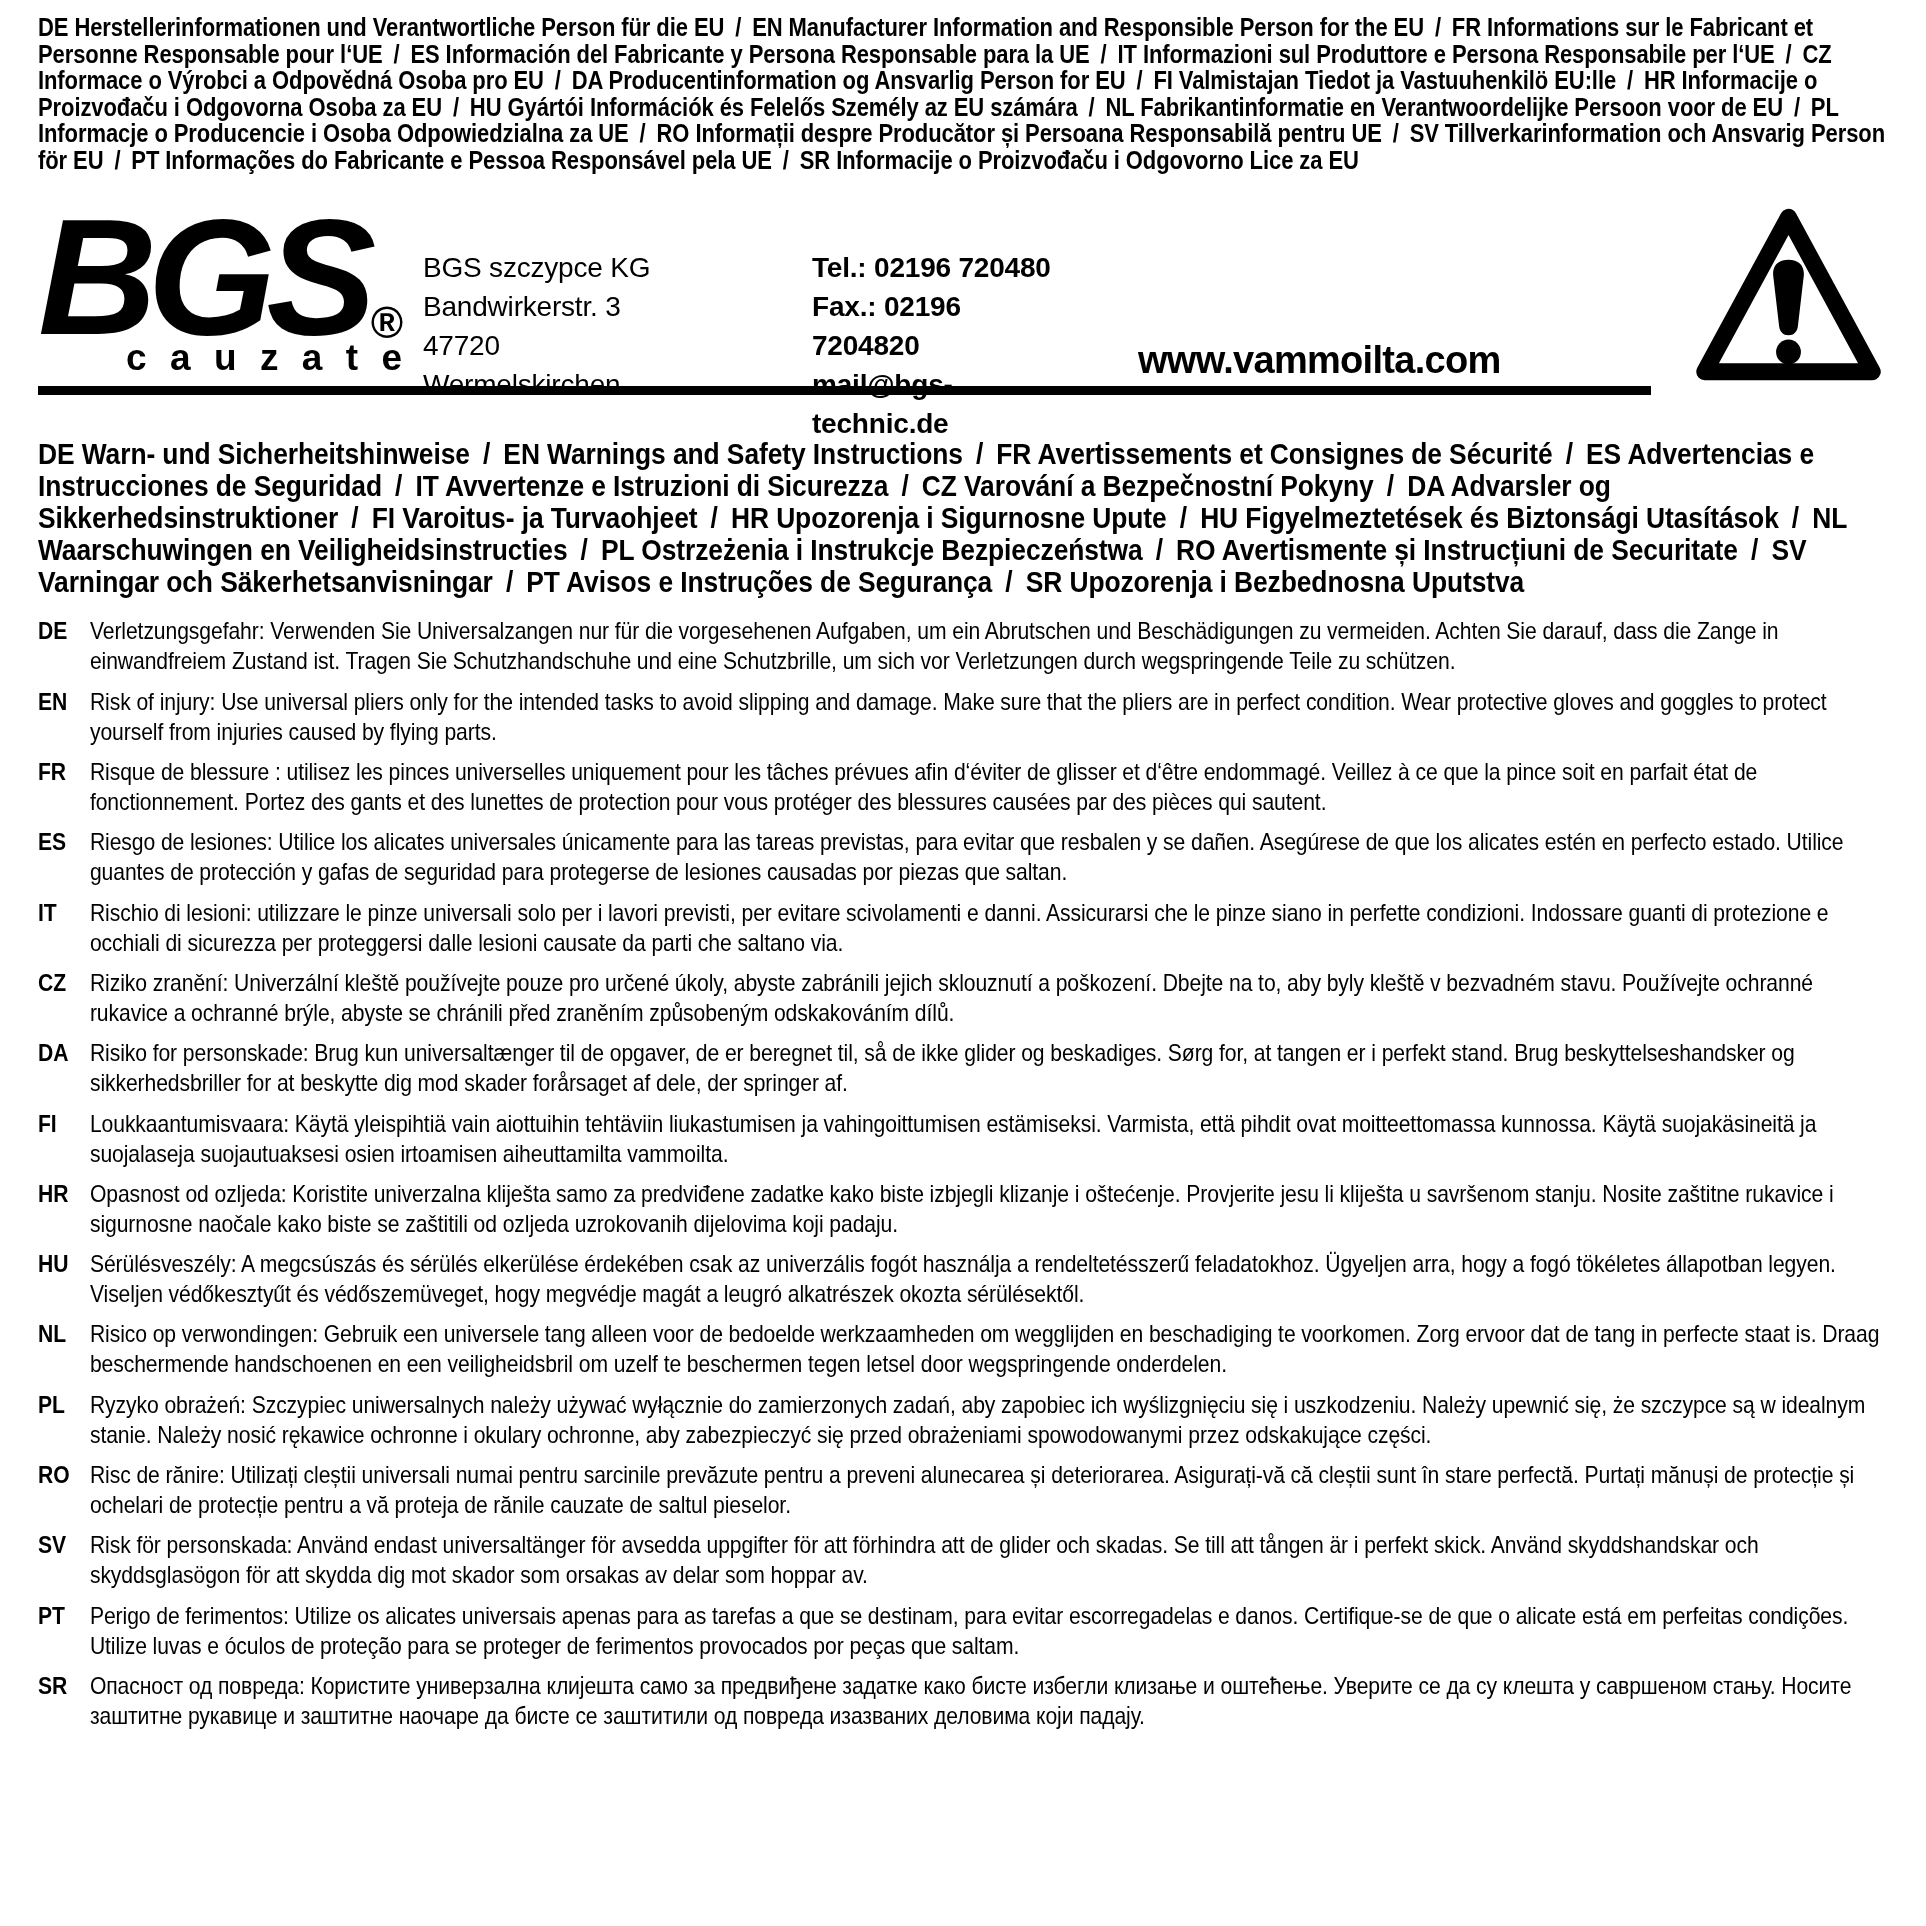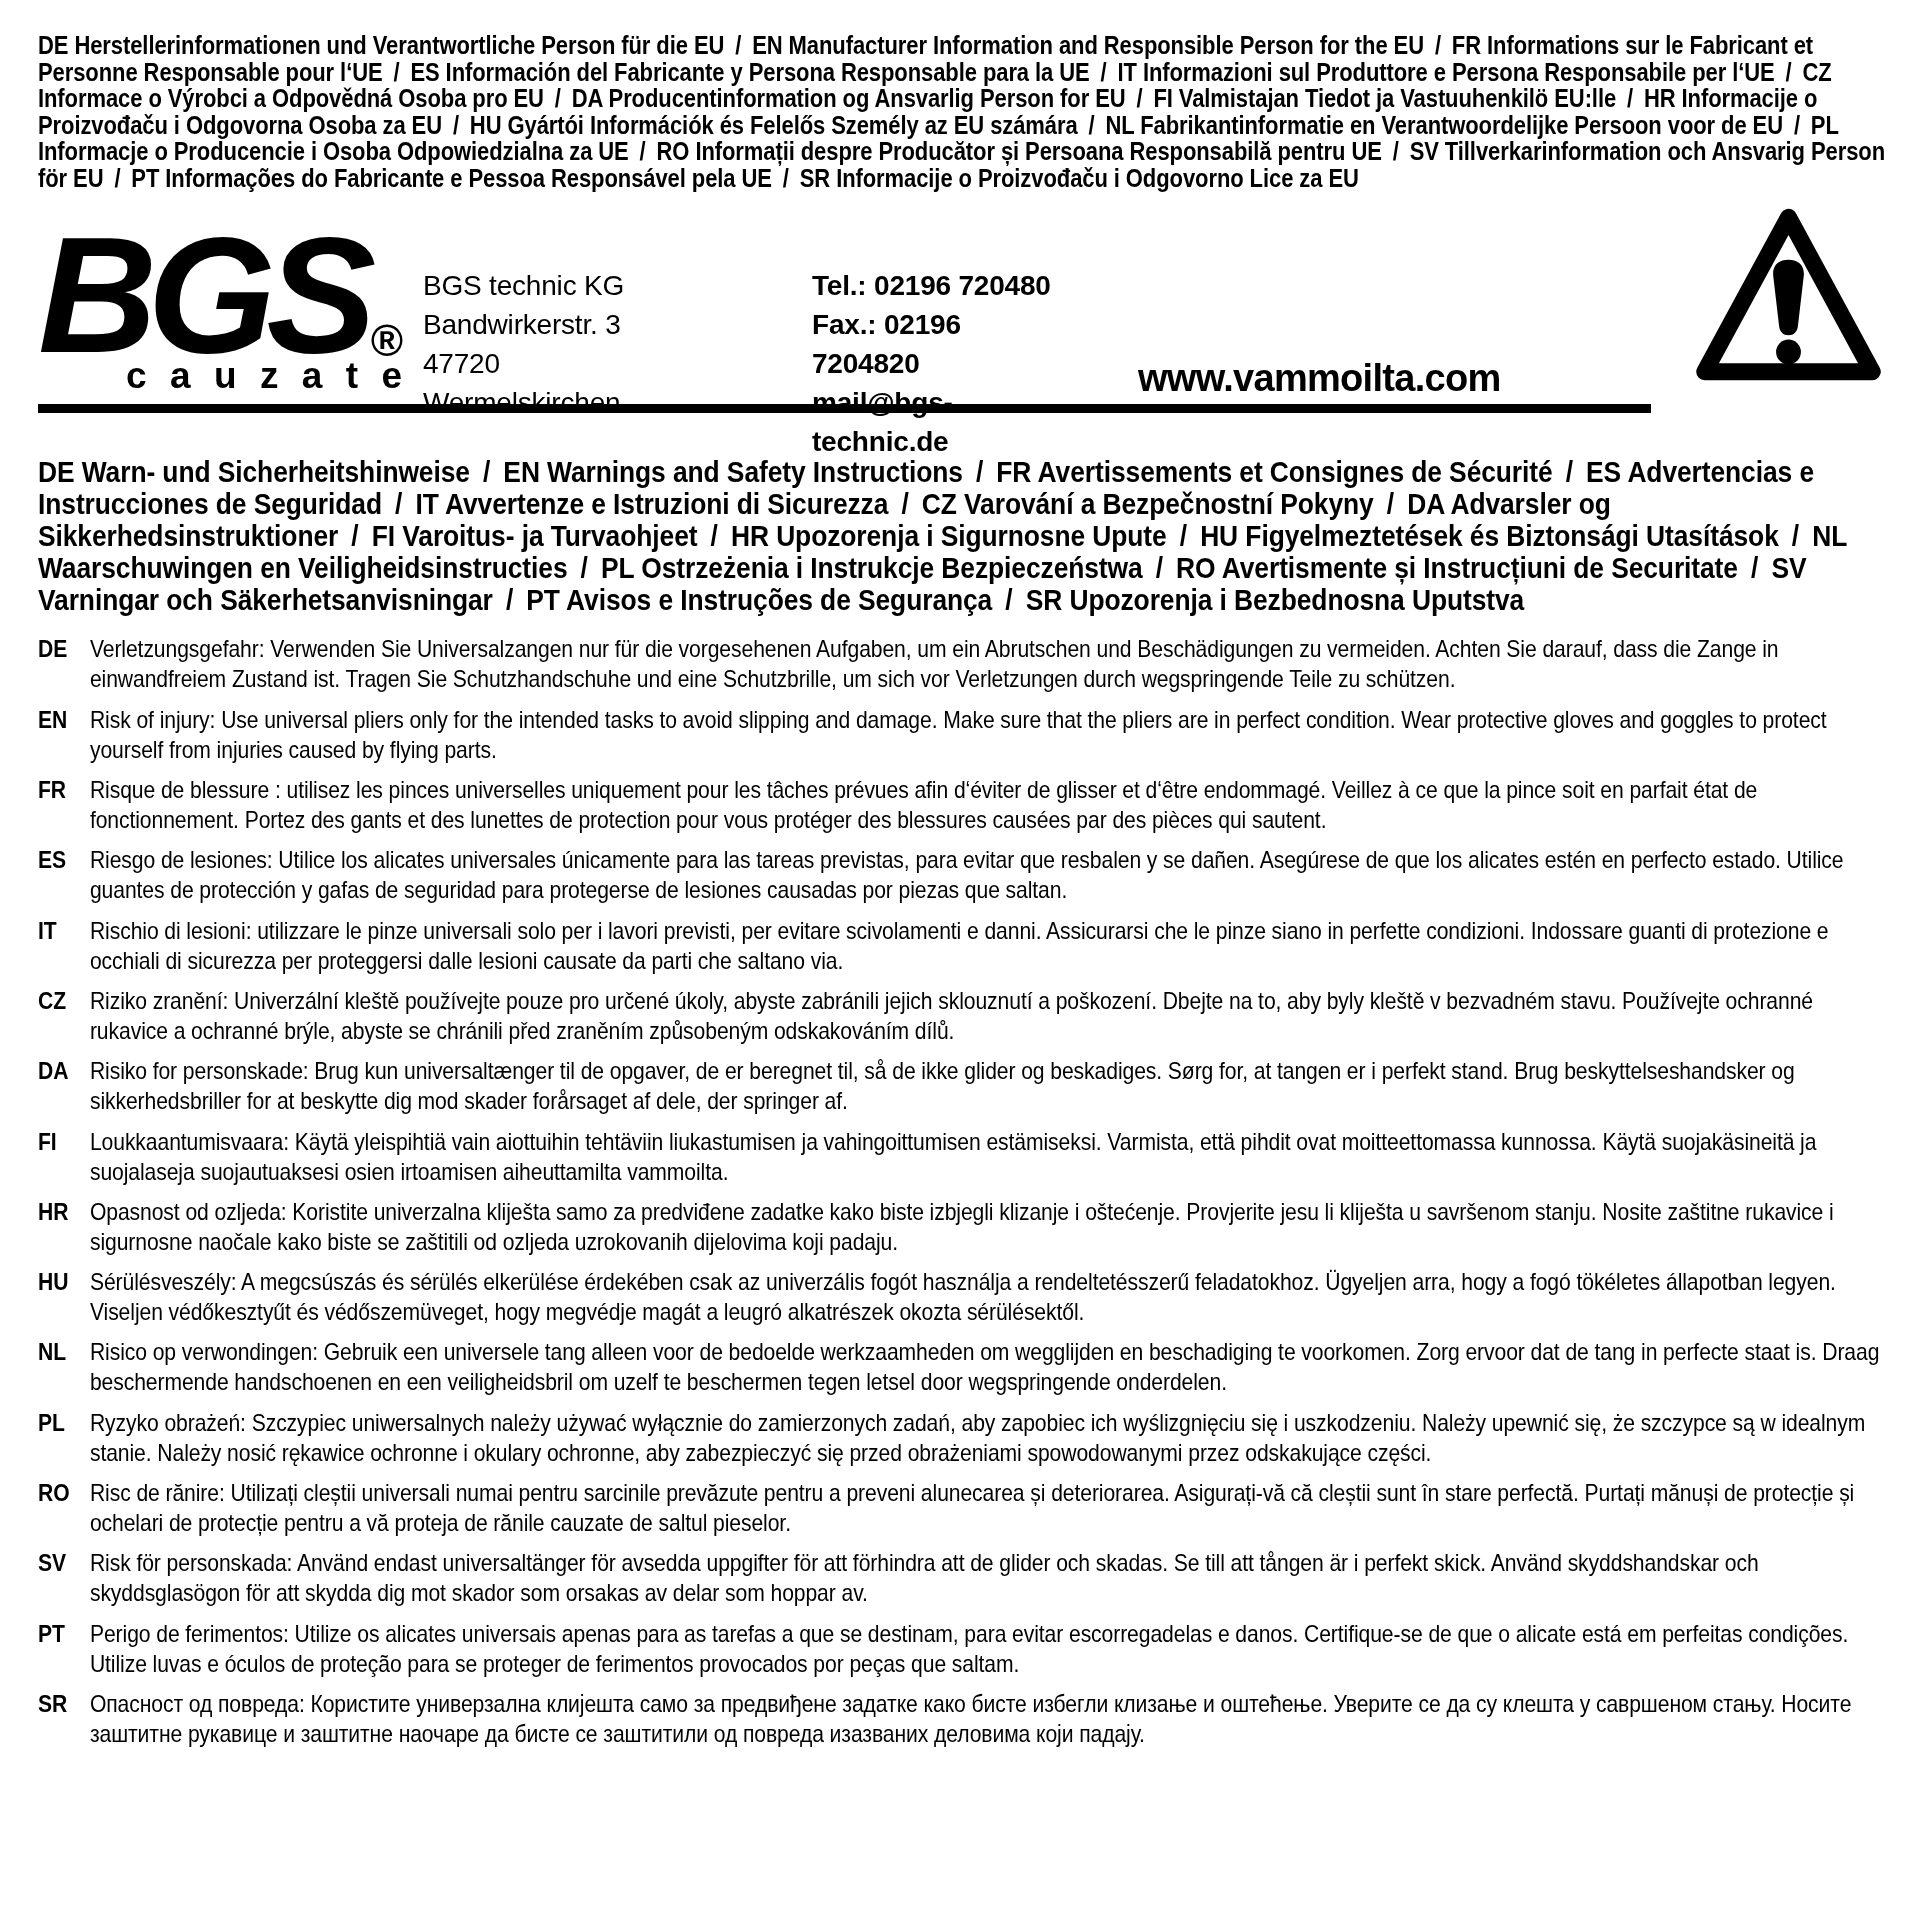--- a/index.html
+++ b/index.html
@@ -1,17 +1,17 @@
 <!DOCTYPE html>
 <html style="font-size:11px"><head>
 <meta charset="utf-8">
 <style>
   html, body { margin: 0; padding: 0; background: #ffffff; }
   body { width: 1926px; height: 1926px; font-family: "Liberation Sans", "DejaVu Sans", sans-serif; color: #000; }
-  .page { position: relative; width: 1926px; height: 1926px; box-sizing: border-box; padding: 32px 38px; overflow: hidden; background: #fff; }
+  .page { position: relative; width: 1926px; height: 1926px; box-sizing: border-box; padding: 14px 38px; overflow: hidden; background: #fff; }
 
   
   .condensed { transform: scaleX(0.88); transform-origin: left top; width: 2103px; }
 
   .intro { margin: 0; font-size: 25px; line-height: 26.5px; font-weight: bold; letter-spacing: -0.1px; }
   .intro b { font-weight: bold; }
 
   .brand-row { display: flex; align-items: flex-start; margin-top: 34px; height: 172px; }
   .logo { width: 344px; flex: 0 0 auto; }
   .logo-top { display: flex; align-items: flex-end; }
@@ -44,21 +44,21 @@
   <div class="brand-row">
     <div class="logo">
       <div class="logo-top">
         <span class="logo-bgs">BGS</span>
         <span class="logo-reg">®</span>
       </div>
       <div class="logo-technic">cauzate</div>
     </div>
 
     <div class="address">
-      <div>BGS technic KG</div>
+      <div>BGS szczypce KG</div>
       <div>Bandwirkerstr. 3</div>
       <div>47720 Wermelskirchen</div>
     </div>
 
     <div class="contact">
       <div>Tel.: 02196 720480</div>
       <div>Fax.: 02196 7204820</div>
       <div>mail@bgs-technic.de</div>
     </div>
 

